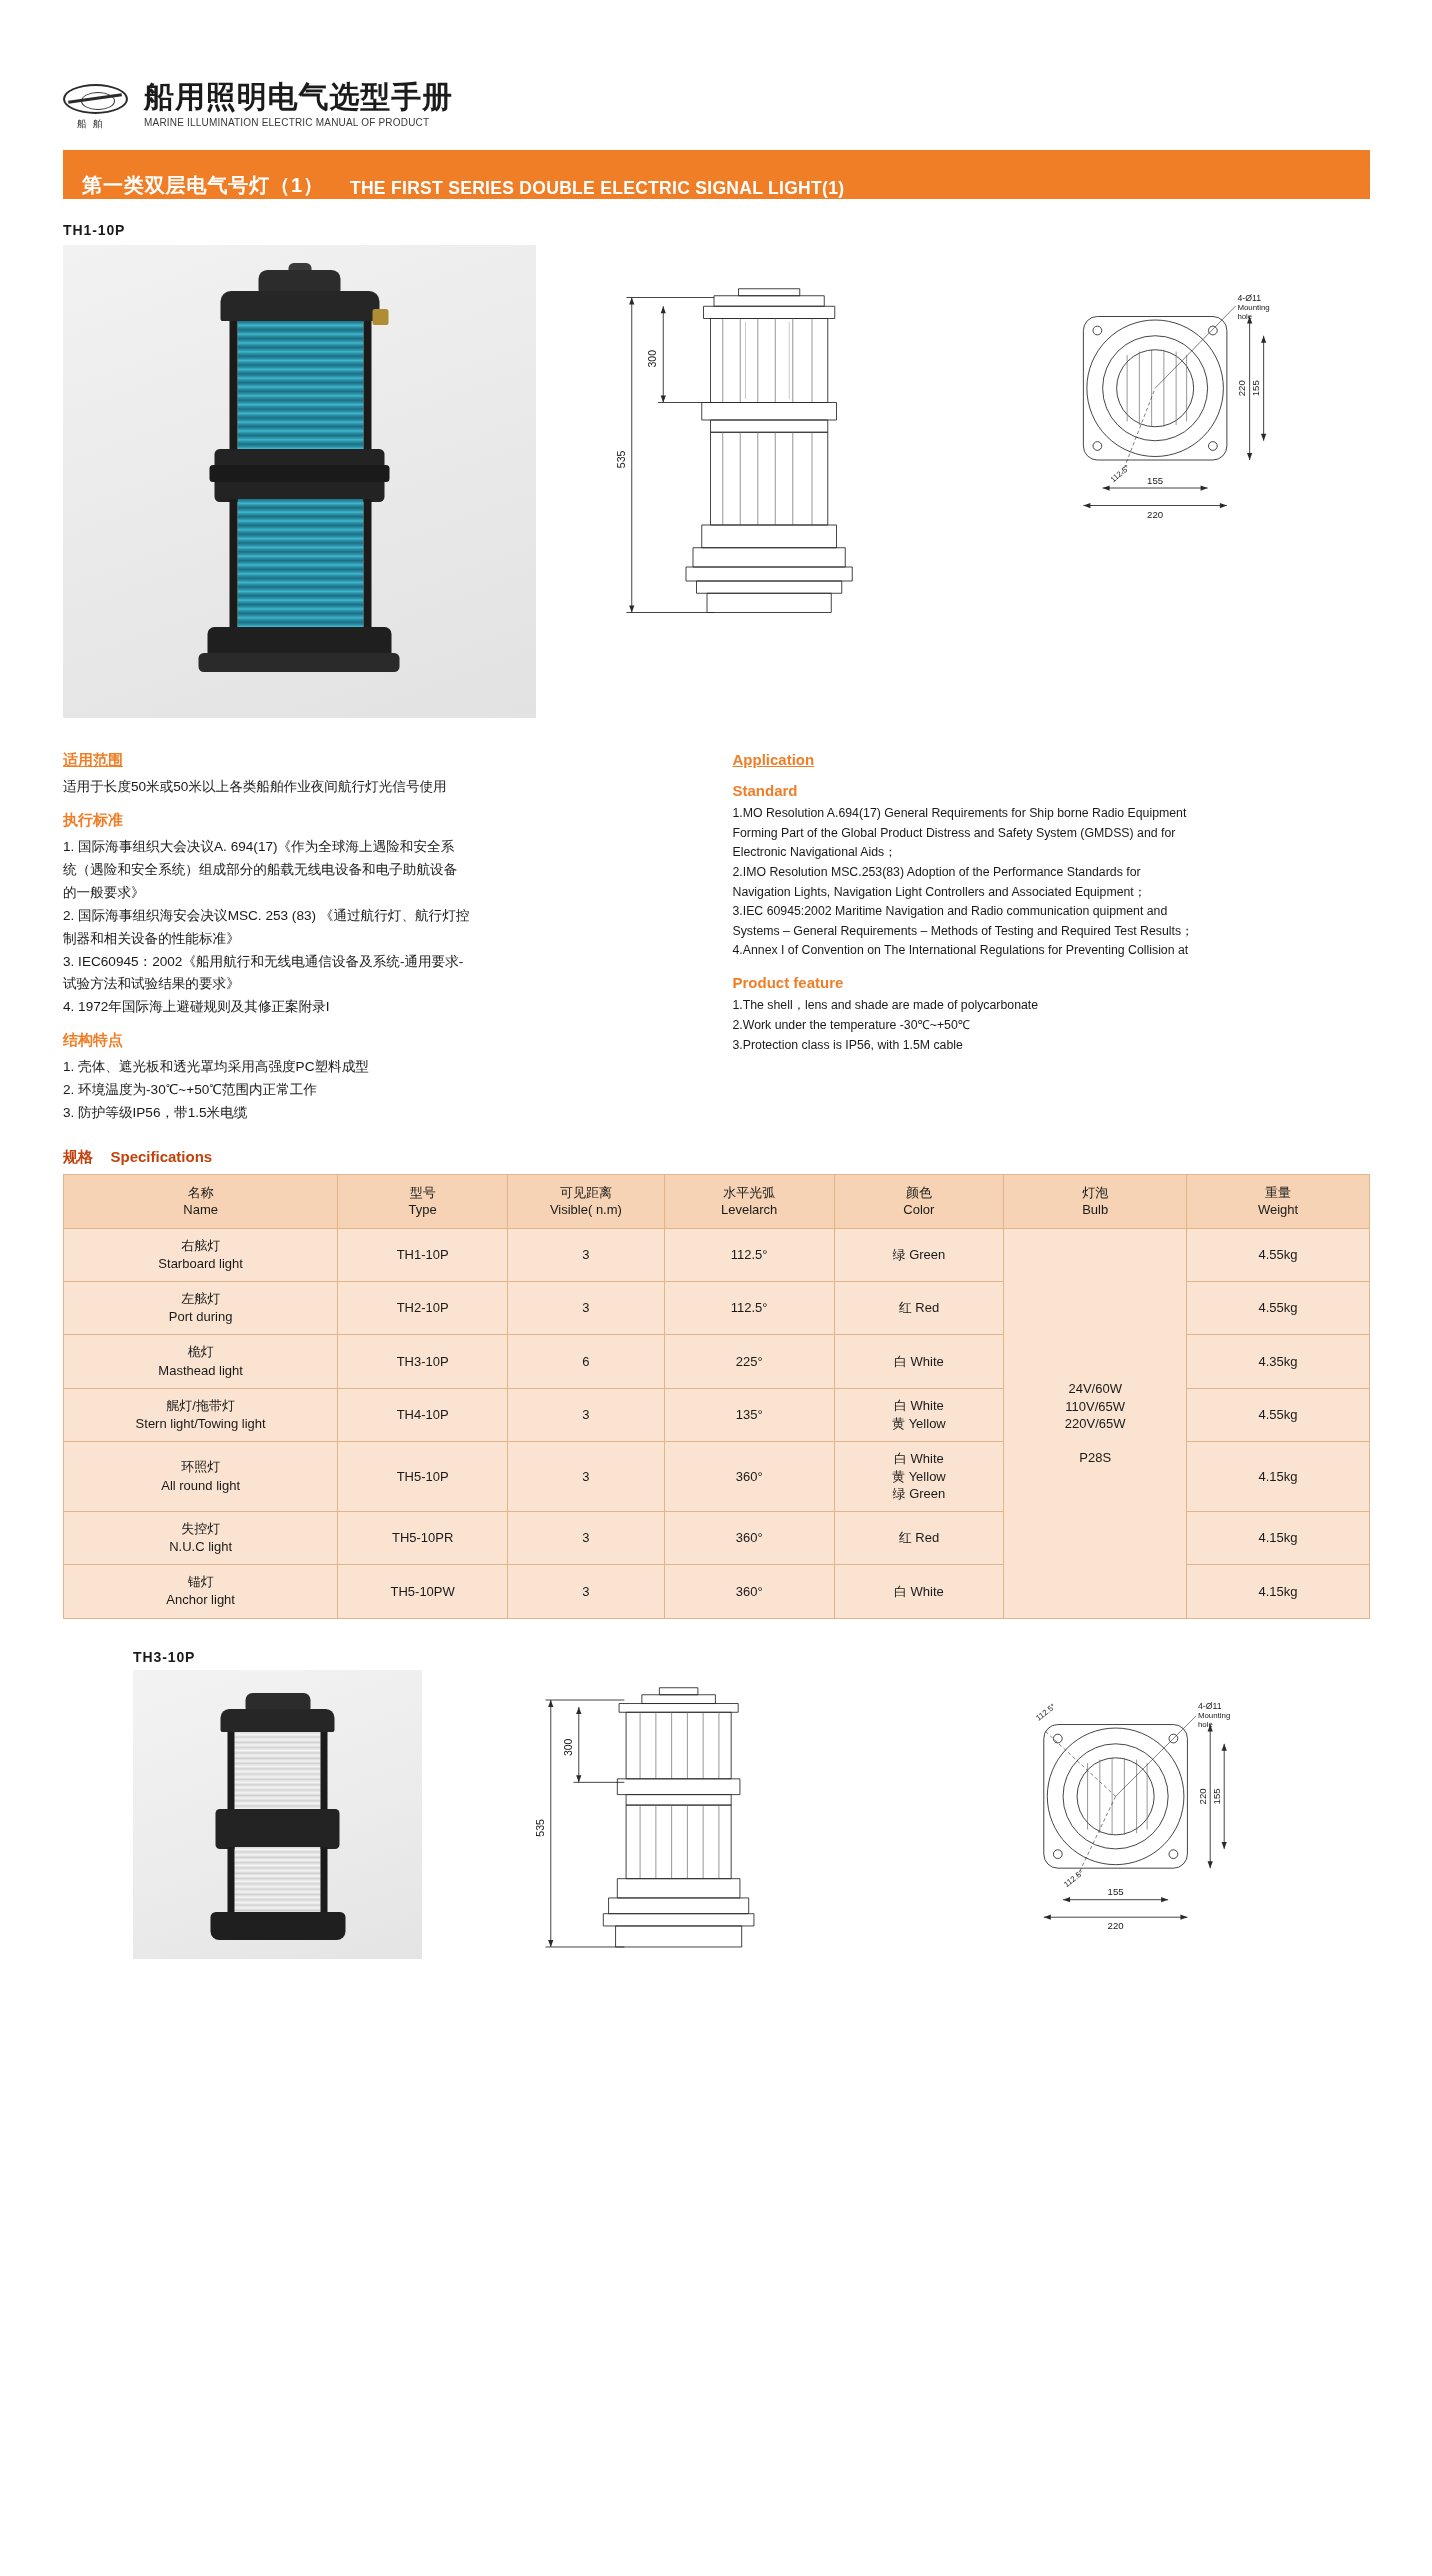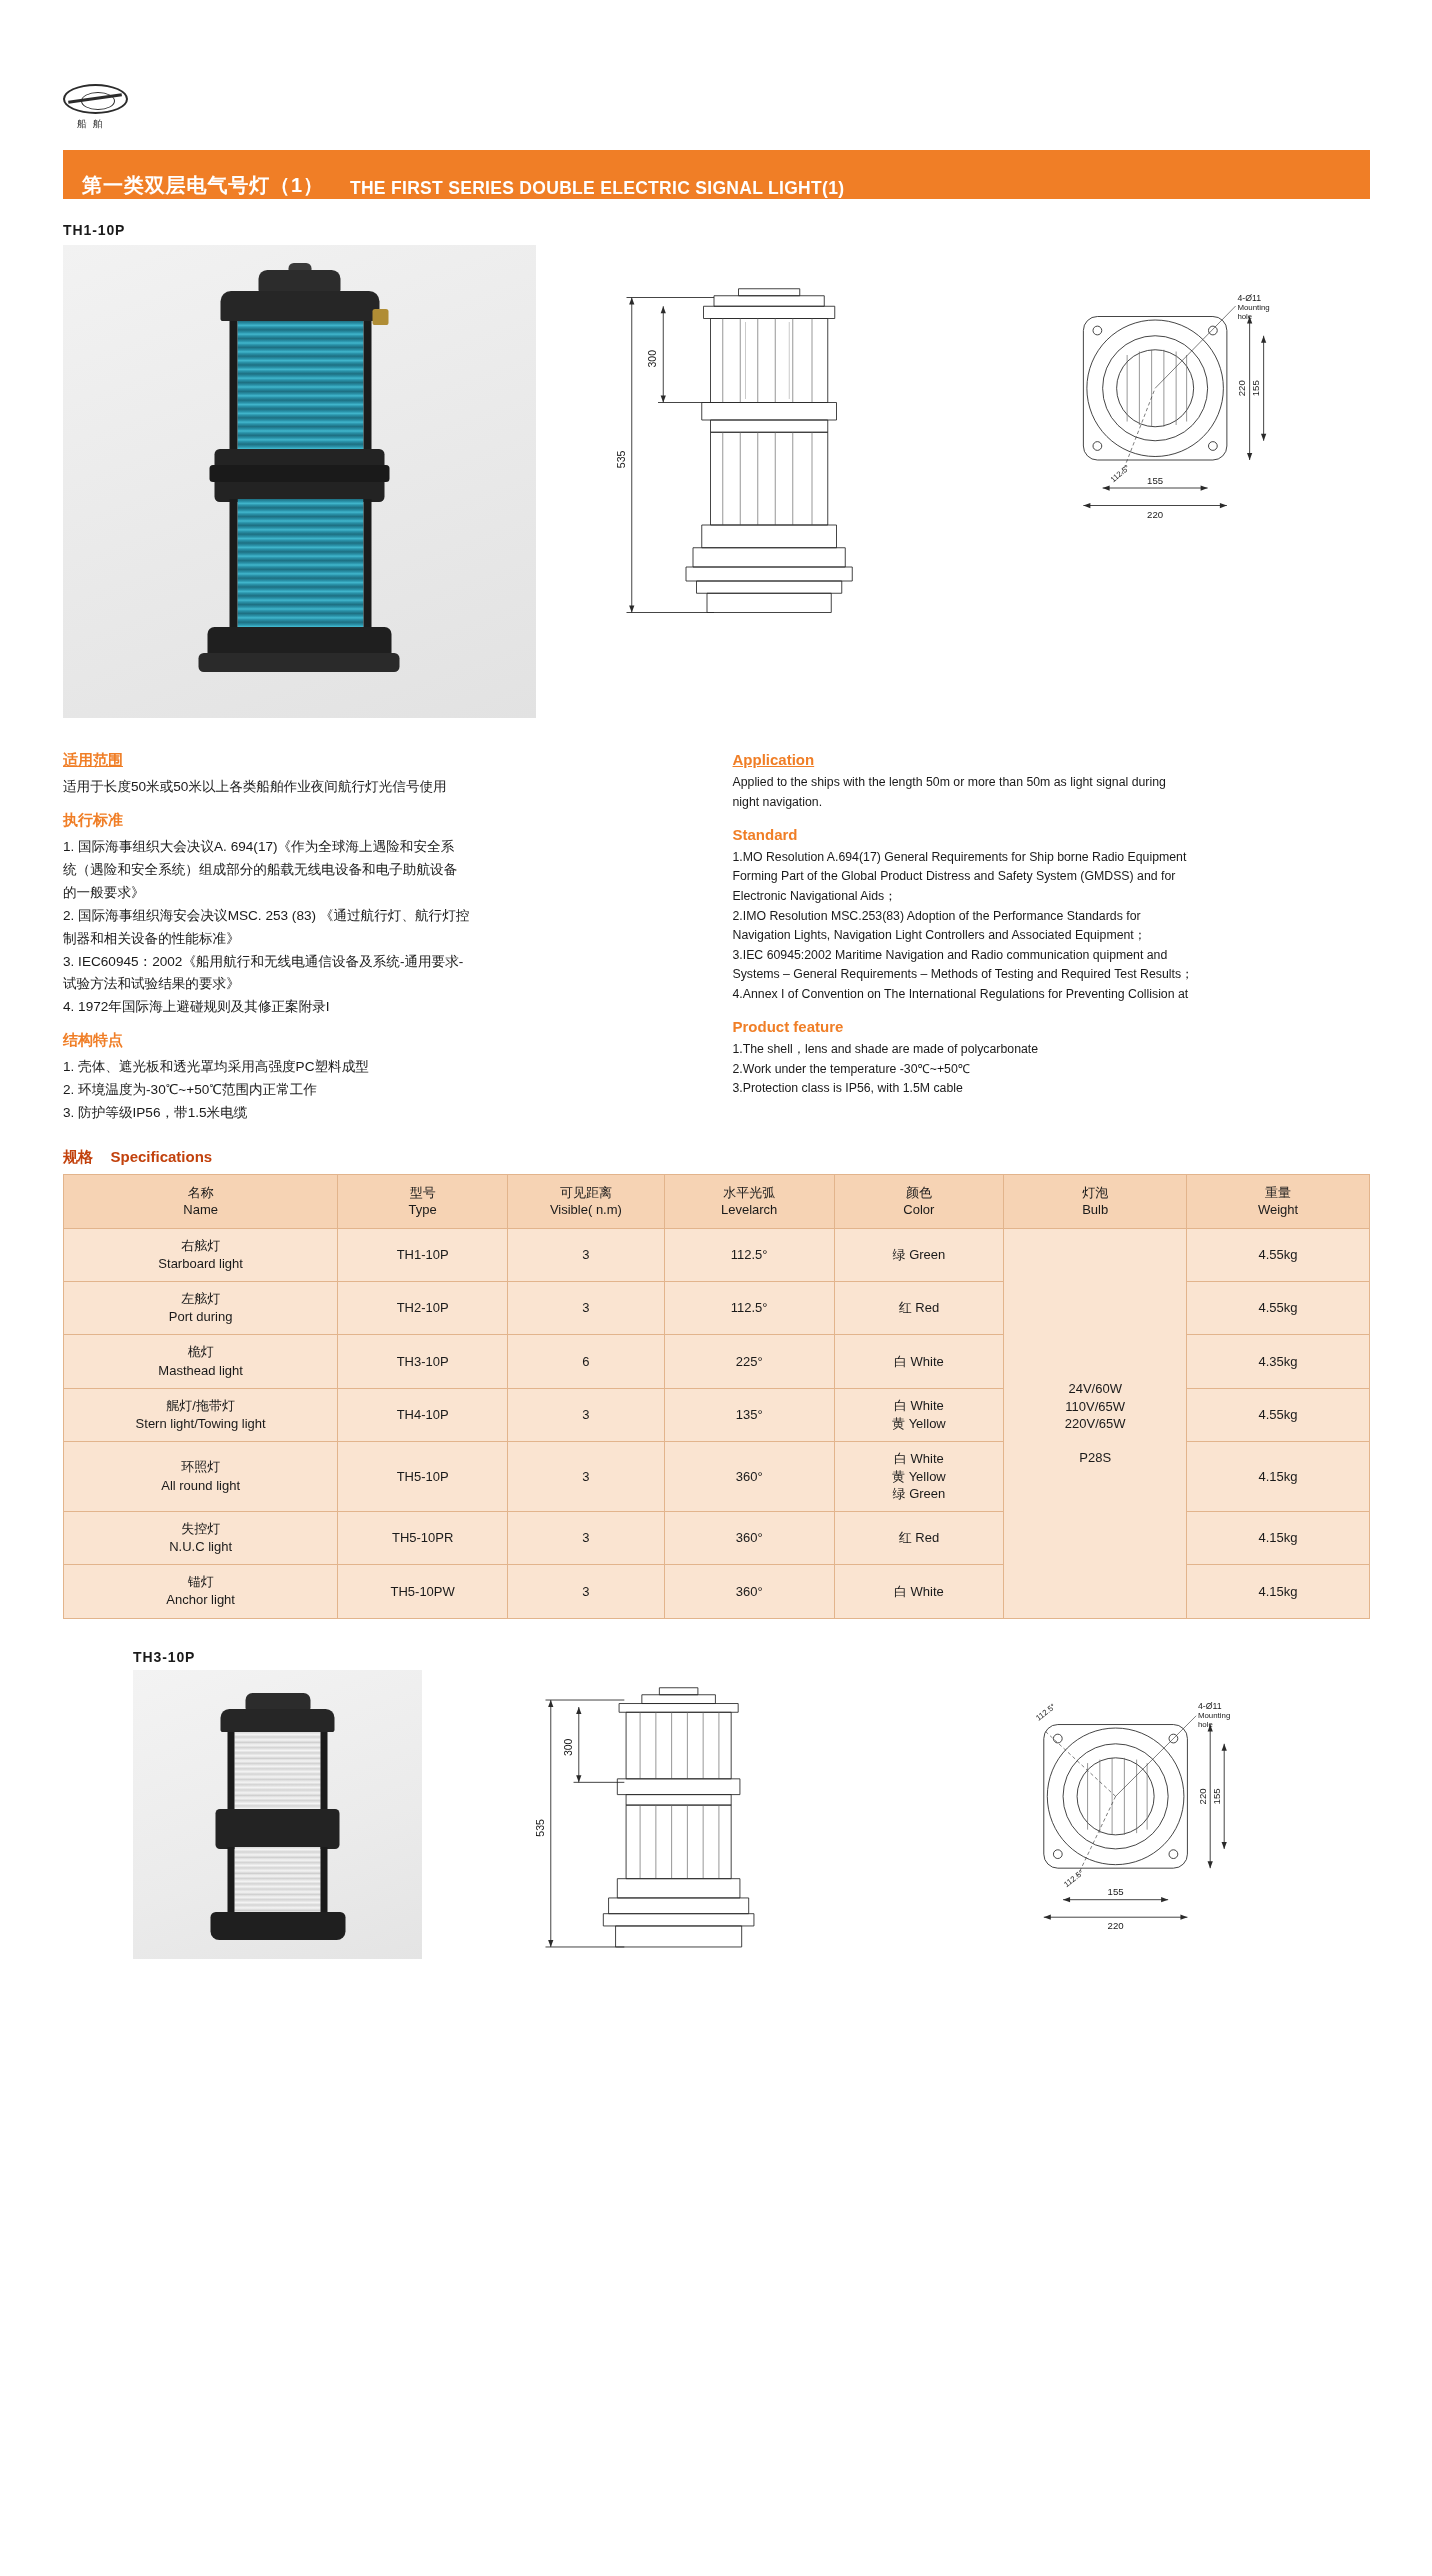--- a/index.html
+++ b/index.html
@@ -262,20 +262,24 @@
 </head>
 <body>
 
 <div class="page">
 
   <div class="header">
     <div class="logo-mark">
       <div class="ell"></div>
       <div class="bar"></div>
       <div class="cn">船 舶</div>
+    </div>
+    <div>
+      <div class="title-cn">船用照明电气选型手册</div>
+      <div class="title-en">MARINE ILLUMINATION ELECTRIC MANUAL OF PRODUCT</div>
     </div>
   </div>
 
   <div class="banner">
     <div class="b-cn">第一类双层电气号灯（1）</div>
     <div class="b-en">THE FIRST SERIES DOUBLE ELECTRIC SIGNAL LIGHT(1)</div>
   </div>
 
   <div class="model-label">TH1-10P</div>
 
@@ -420,24 +424,20 @@
       <div class="sec-head">结构特点</div>
       <div class="sec-body">
         <p>1. 壳体、遮光板和透光罩均采用高强度PC塑料成型</p>
         <p>2. 环境温度为-30℃~+50℃范围内正常工作</p>
         <p>3. 防护等级IP56，带1.5米电缆</p>
       </div>
     </div>
 
     <div class="col en">
       <div class="sec-head">Application</div>
-      <div class="sec-body">
-        <p>Applied to the ships with the length 50m or more than 50m as light signal during</p>
-        <p>night navigation.</p>
-      </div>
 
       <div class="sec-head">Standard</div>
       <div class="sec-body">
         <p>1.MO Resolution A.694(17) General Requirements for Ship borne Radio Equipment</p>
         <p> Forming Part of the Global Product Distress and Safety System (GMDSS) and for</p>
         <p> Electronic Navigational Aids；</p>
         <p>2.IMO Resolution MSC.253(83) Adoption of the Performance Standards for</p>
         <p>Navigation Lights, Navigation Light Controllers and Associated Equipment；</p>
         <p>3.IEC 60945:2002 Maritime Navigation and Radio communication quipment and</p>
         <p>Systems – General Requirements – Methods of  Testing and Required Test Results；</p>

